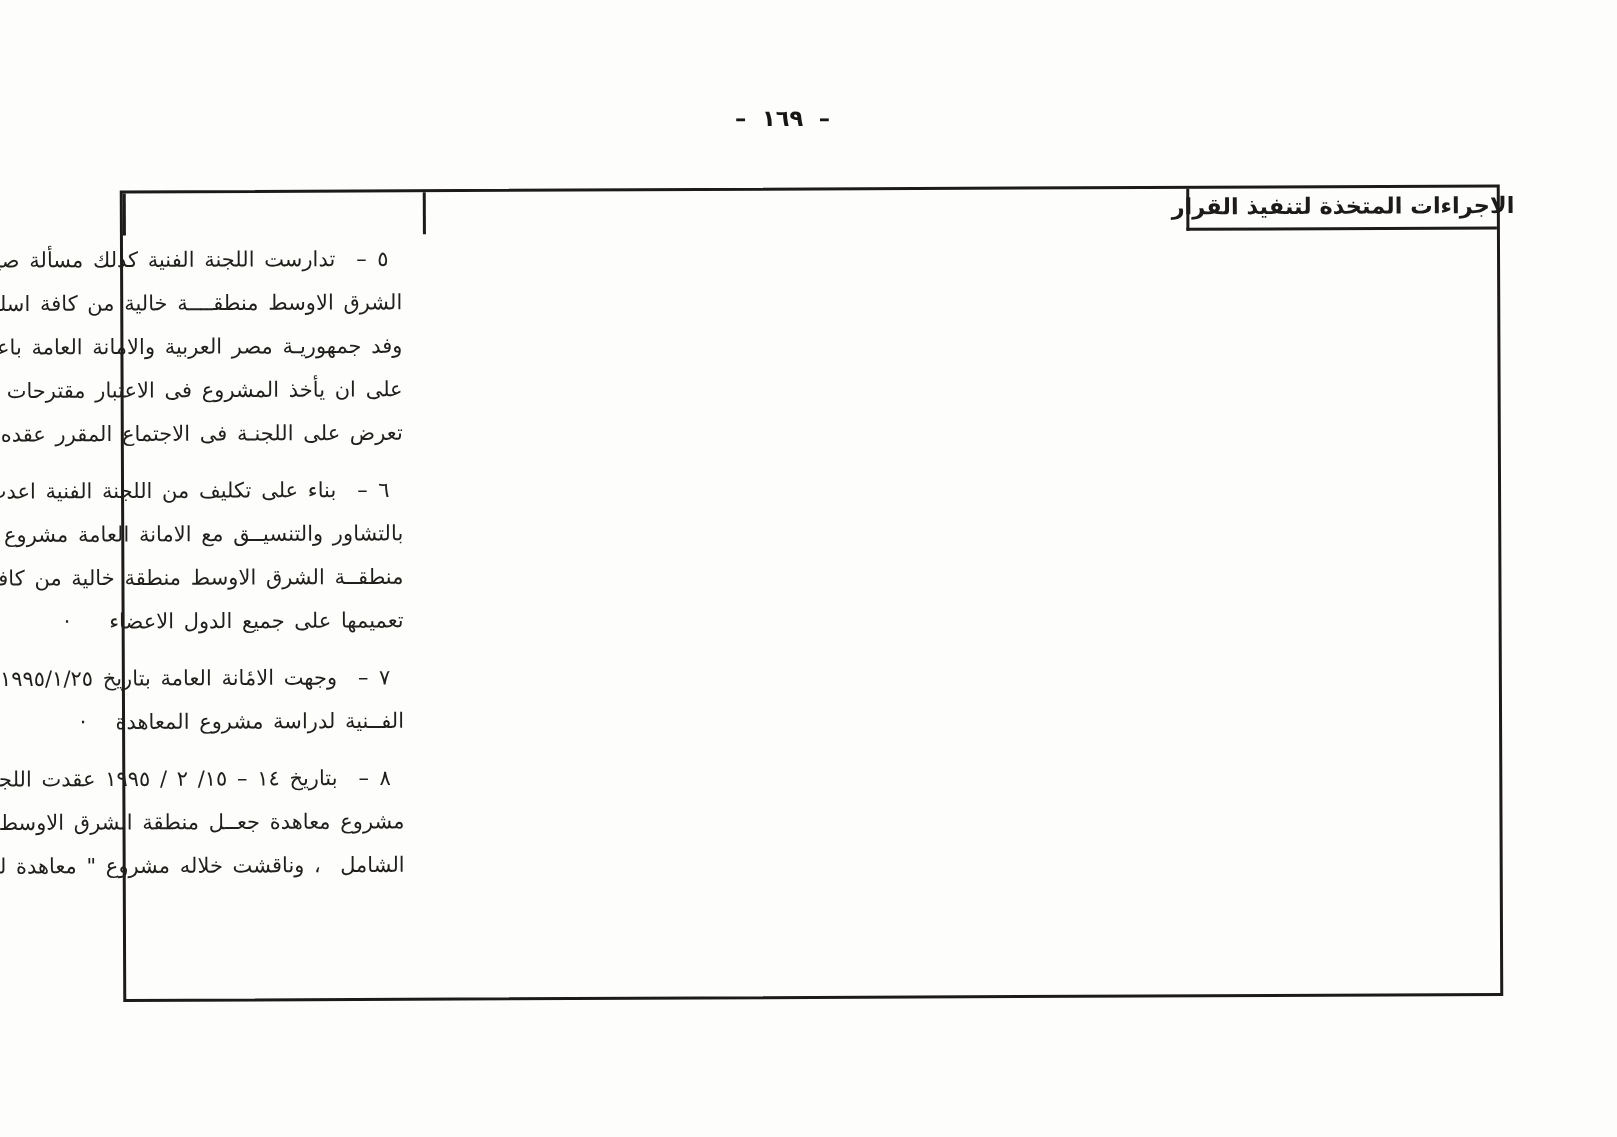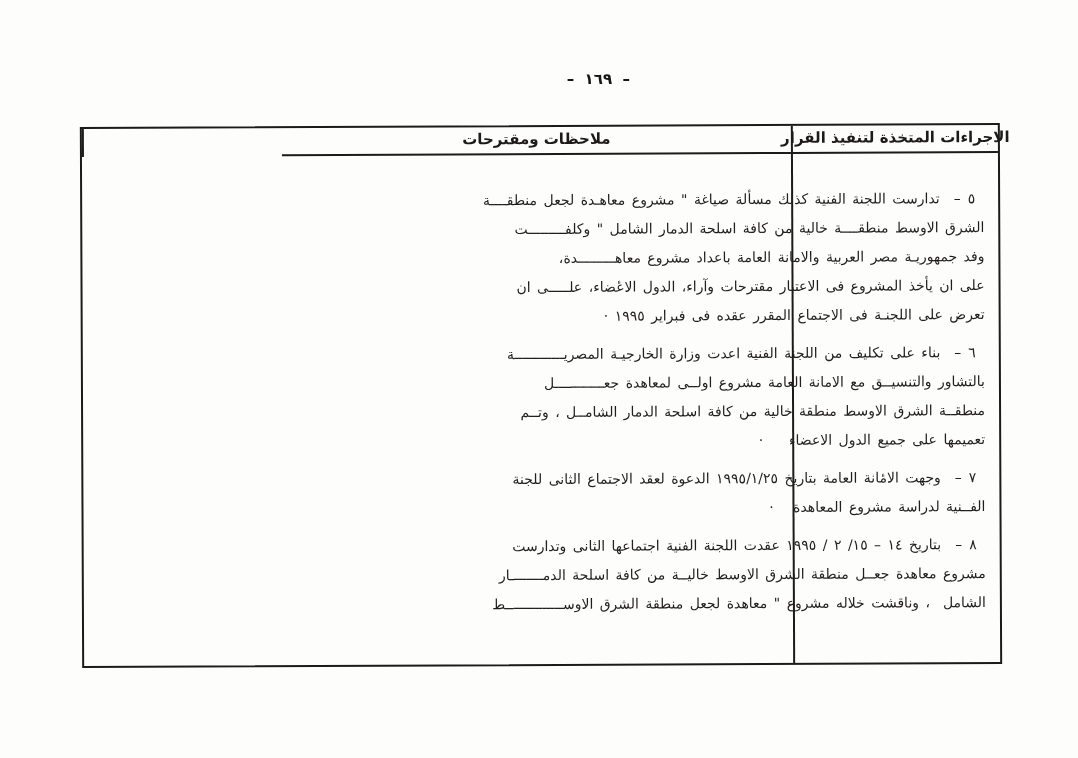--- a/index.html
+++ b/index.html
@@ -11,21 +11,21 @@
   body{font-family:"DejaVu Sans",sans-serif;color:var(--ink);}
   .page{
     position:relative;
     width:1078px;height:758px;
     background:var(--paper);
     overflow:hidden;
   }
   .page-number{
     position:absolute;
     top:70px;left:490px;width:140px;
-    text-align:right;
+    text-align:left;
     direction:rtl;
     font-size:15px;font-weight:bold;
     letter-spacing:1px;
     color:#171614;
   }
   .doc-table{
     position:absolute;
     left:81px;top:125px;
     width:920px;height:541px;
     border:2px solid var(--ink);
@@ -71,21 +71,20 @@
 
 <div class="page">
 
   <div class="page-number">–&nbsp;&nbsp;١٦٩&nbsp;&nbsp;–</div>
 
   <div class="doc-table">
 
 
     <div class="cell head col-procedures">الاجراءات المتخذة لتنفيذ القرار</div>
 
-    <div class="cell head col-notes">ملاحظات ومقترحات</div>
 
     <div class="cell body-cell col-decision"></div>
 
     <div class="cell body-cell col-procedures">
       <div class="procedures-body" id="procedures-list">
           <div class="item">
             <div class="text-line first"><span class="marker"><span class="num">٥</span><span class="mdash">–</span></span><span class="ltext">تدارست اللجنة الفنية كذلك مسألة صياغة " مشروع معاهـدة لجعل منطقــــة</span></div>
             <div class="text-line">الشرق الاوسط منطقــــة خالية من كافة اسلحة الدمار الشامل " وكلفـــــــــت</div>
             <div class="text-line">وفد جمهوريـة مصر العربية والامانة العامة باعداد مشروع معاهـــــــــدة،</div>
             <div class="text-line">على ان يأخذ المشروع فى الاعتبار مقترحات وآراء، الدول الاعٔضاء، علـــــى ان</div>

